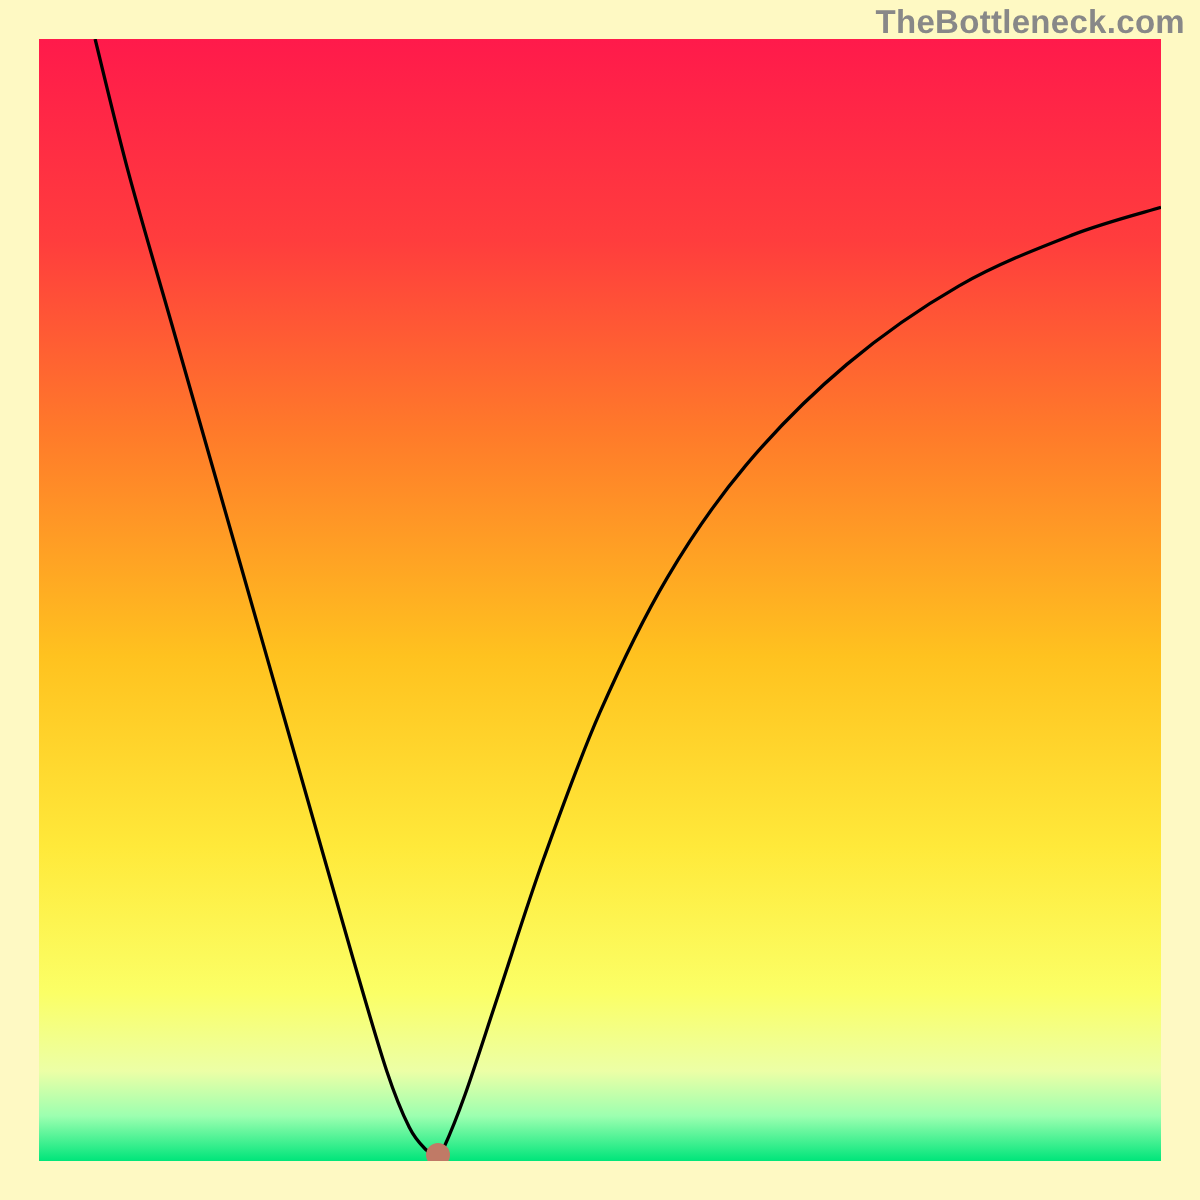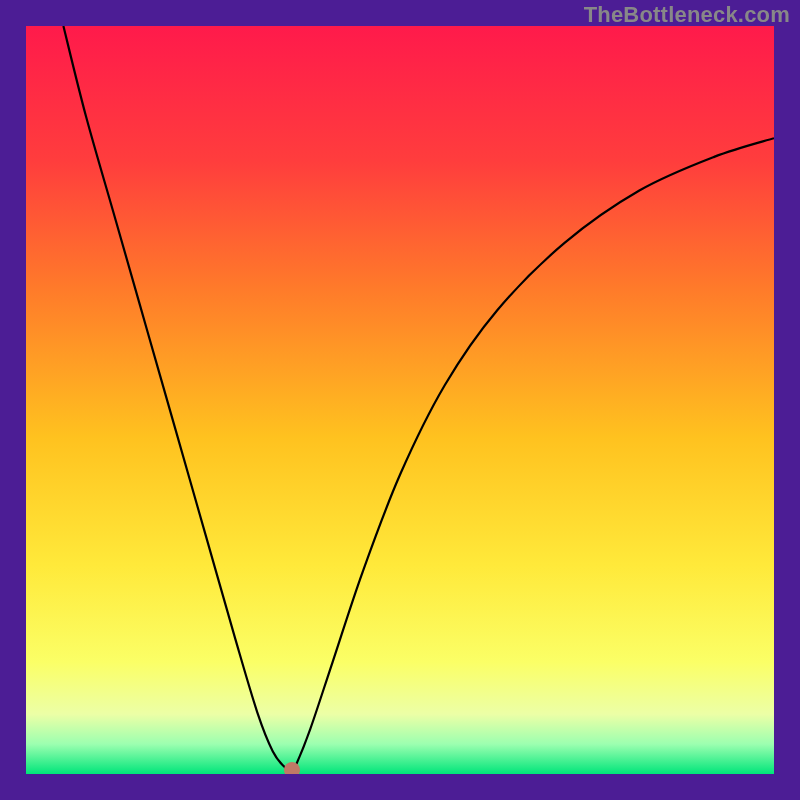--- a/index.html
+++ b/index.html
@@ -8,21 +8,21 @@
     width: 800px;
     height: 800px;
     overflow: hidden;
     font-family: Arial, Helvetica, sans-serif;
     background: #000;
   }
   .frame {
     position: relative;
     width: 800px;
     height: 800px;
-    background: #4c1d95;
+    background: #fef9c3;
   }
   .watermark {
     position: absolute;
     top: 2px;
     right: 10px;
     color: #888;
     font-size: 22px;
     font-weight: bold;
     z-index: 5;
     letter-spacing: 0.2px;

